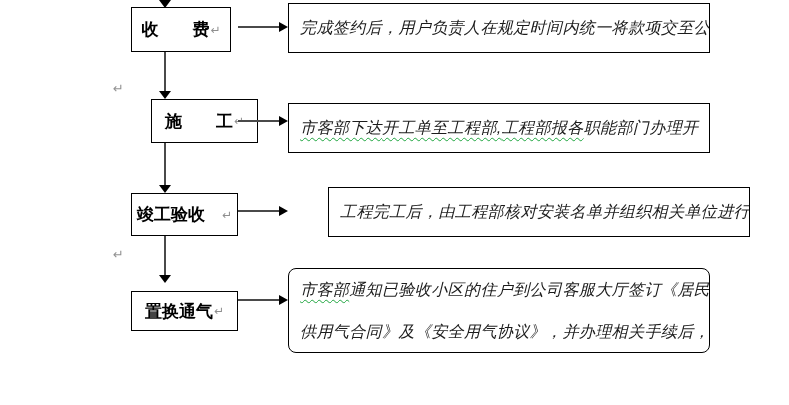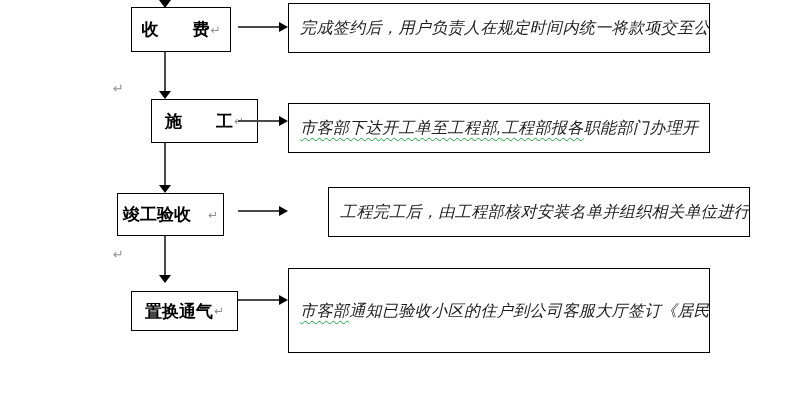--- a/index.html
+++ b/index.html
@@ -104,34 +104,35 @@
         <span>施　　工</span>
         <span class="pilcrow">↵</span>
       </div>
       <div class="desc-box" style="left: 288px; top: 95px; width: 422px; height: 50px; margin-top: 8px;">
         <div class="desc-line"><span class="sq">市客部下达</span><span class="sq">开工单至工程部,</span><span class="sq">工程部报各</span><span>职能部门办理开</span></div>
       </div>
       <div class="hline" style="left: 238px; top: 120px; width: 42px;"></div>
       <div class="head-right" style="left: 279px; top: 116px;"></div>
       <div class="vline" style="left: 164px; top: 143px; height: 42px;"></div>
       <div class="head-down" style="left: 159px; top: 185px;"></div>
-      <div class="step-box" style="left: 117px; top: 193px; width: 107px; height: 43px; gap: 16px;">
+      <div class="step-box" style="left: 131px; top: 193px; width: 107px; height: 43px; gap: 16px;">
         <span>竣工验收</span>
         <span class="pilcrow">↵</span>
       </div>
       <div class="desc-box" style="left: 288px; top: 187px; width: 422px; height: 50px; margin-left: 40px;">
         <div class="desc-line"><span>工程完工后，由工程部核对安装名单并组织相关单位进行</span></div>
       </div>
       <div class="hline" style="left: 238px; top: 210px; width: 42px;"></div>
       <div class="head-right" style="left: 279px; top: 206px;"></div>
       <div class="vline" style="left: 164px; top: 236px; height: 39px;"></div>
       <div class="head-down" style="left: 159px; top: 275px;"></div>
       <div class="step-box" style="left: 131px; top: 291px; width: 107px; height: 40px;">
         <span>置换通气</span>
         <span class="pilcrow">↵</span>
       </div>
-      <div class="desc-box" style="left: 288px; top: 268px; width: 422px; height: 85px;">
+      <div class="desc-box" style="left: 288px; top: 268px; width: 422px; height: 85px; border-radius: 8px;">
         <div class="desc-line"><span class="sq">市客部</span><span>通知已验收小区的住户到公司客服大厅签订《居民</span></div>
+        <div class="desc-line"><span>供用气合同》及《安全用气协议》，并办理相关手续后，</span></div>
       </div>
       <div class="hline" style="left: 238px; top: 299px; width: 42px;"></div>
       <div class="head-right" style="left: 279px; top: 295px;"></div>
     </div>
 </div>
 
 </body></html>

